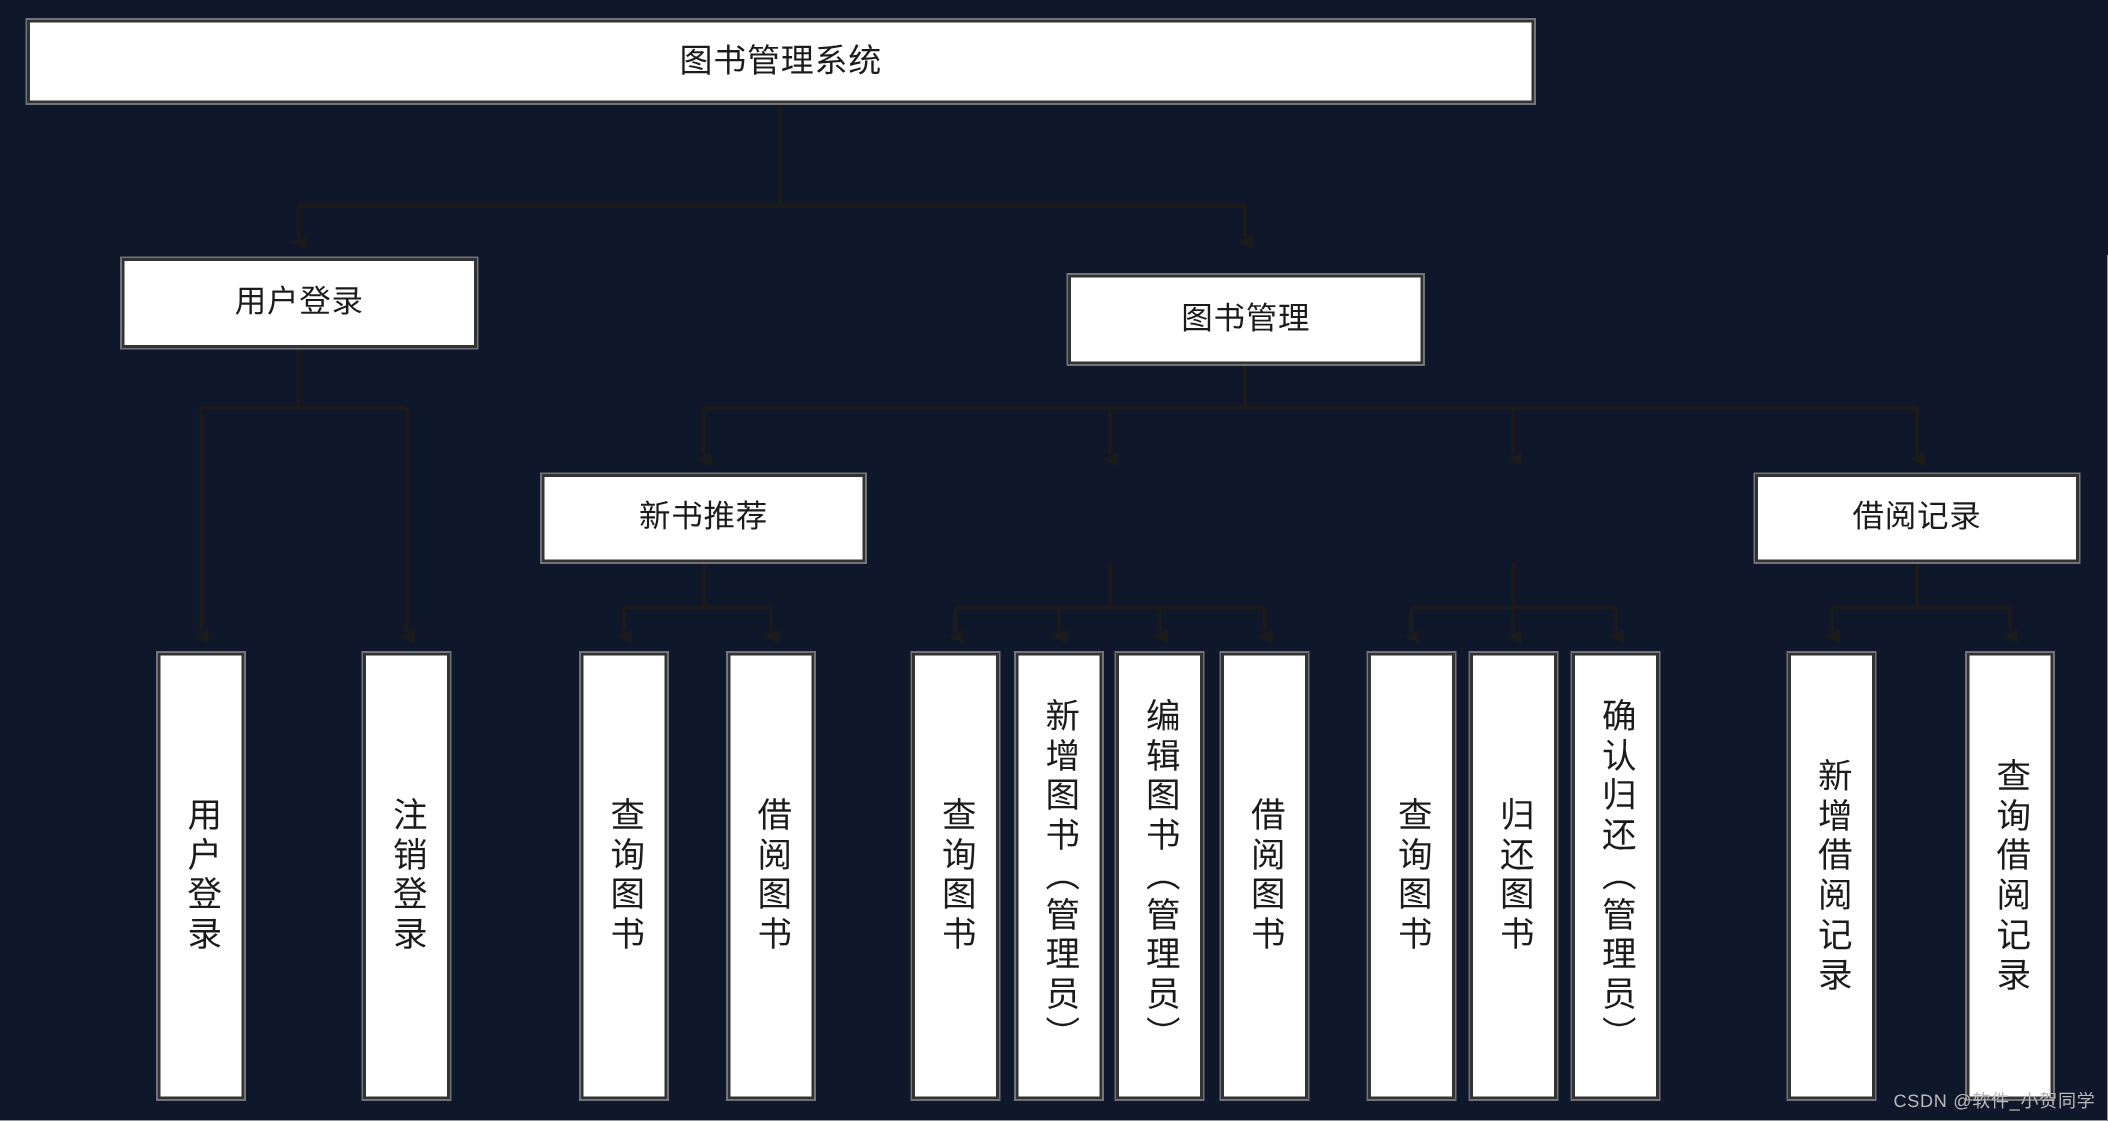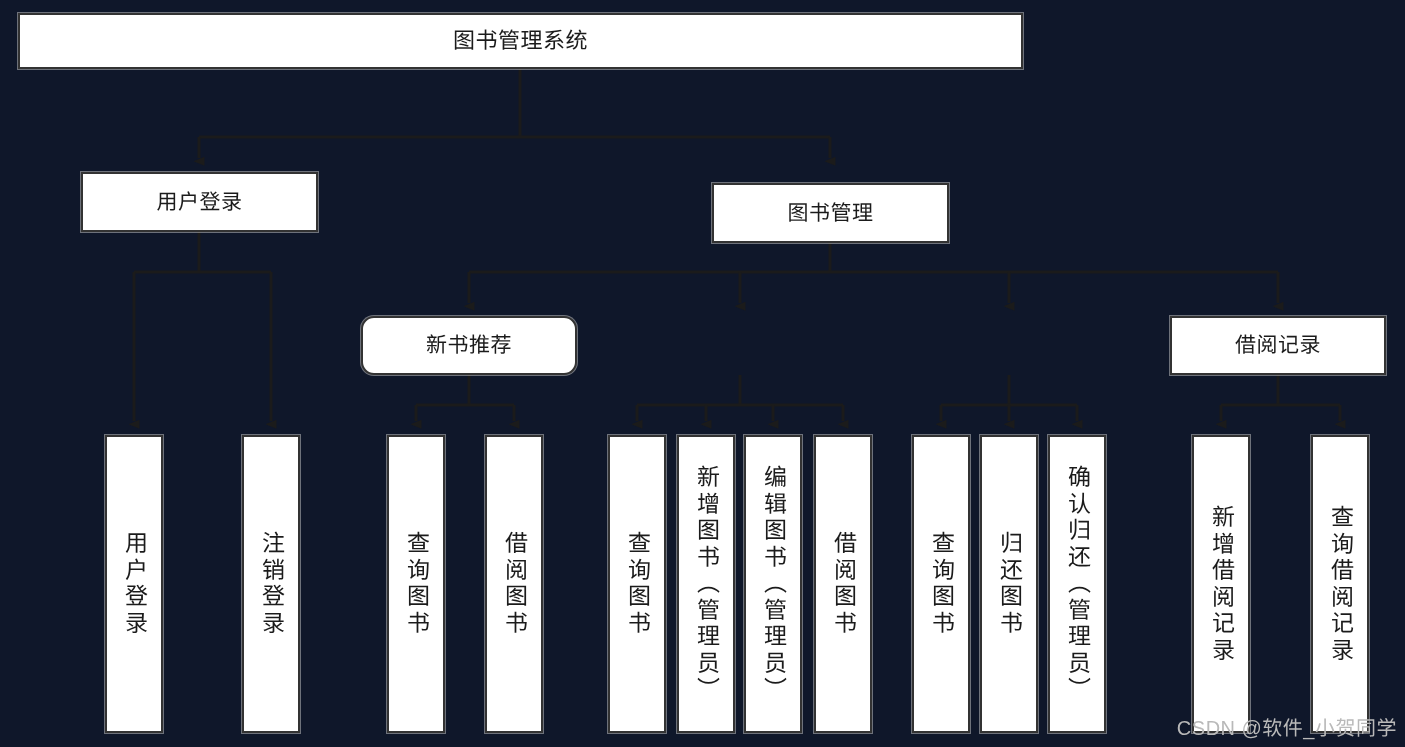--- a/index.html
+++ b/index.html
@@ -63,21 +63,21 @@
     font-size: 23px;
     line-height: 1.0;
     letter-spacing: 3.5px;
     white-space: nowrap;
     max-height: 100%;
   }
   #watermark {
     position: absolute;
     right: 8px;
     bottom: 6px;
-    font-size: 20px;
+    font-size: 12px;
     color: #b9b9b9;
     letter-spacing: 0.5px;
     white-space: nowrap;
     user-select: none;
   }
 </style>
 </head>
 <body>
 
 <div id="diagram-root">
@@ -136,21 +136,21 @@
     <span class="node-label">图书管理系统</span>
   </div>
 
   <div class="node horiz" style="left:81px; top:172px; width:237px; height:60px;">
     <span class="node-label">用户登录</span>
   </div>
   <div class="node horiz" style="left:712px; top:172px; width:237px; height:60px;margin-top:11px;">
     <span class="node-label">图书管理</span>
   </div>
 
-  <div class="node horiz" style="left:361px; top:316px; width:216px; height:59px;border-radius:13px;">
+  <div class="node horiz" style="left:361px; top:316px; width:216px; height:59px;">
     <span class="node-label">新书推荐</span>
   </div>
   <div class="node horiz" style="left:1170px; top:316px; width:216px; height:59px;">
     <span class="node-label">借阅记录</span>
   </div>
 
   <div class="node vert" style="left:105px; top:435px; width:58px; height:298px;">
     <span class="node-label">用户登录</span>
   </div>
   <div class="node vert" style="left:242px; top:435px; width:58px; height:298px;">

